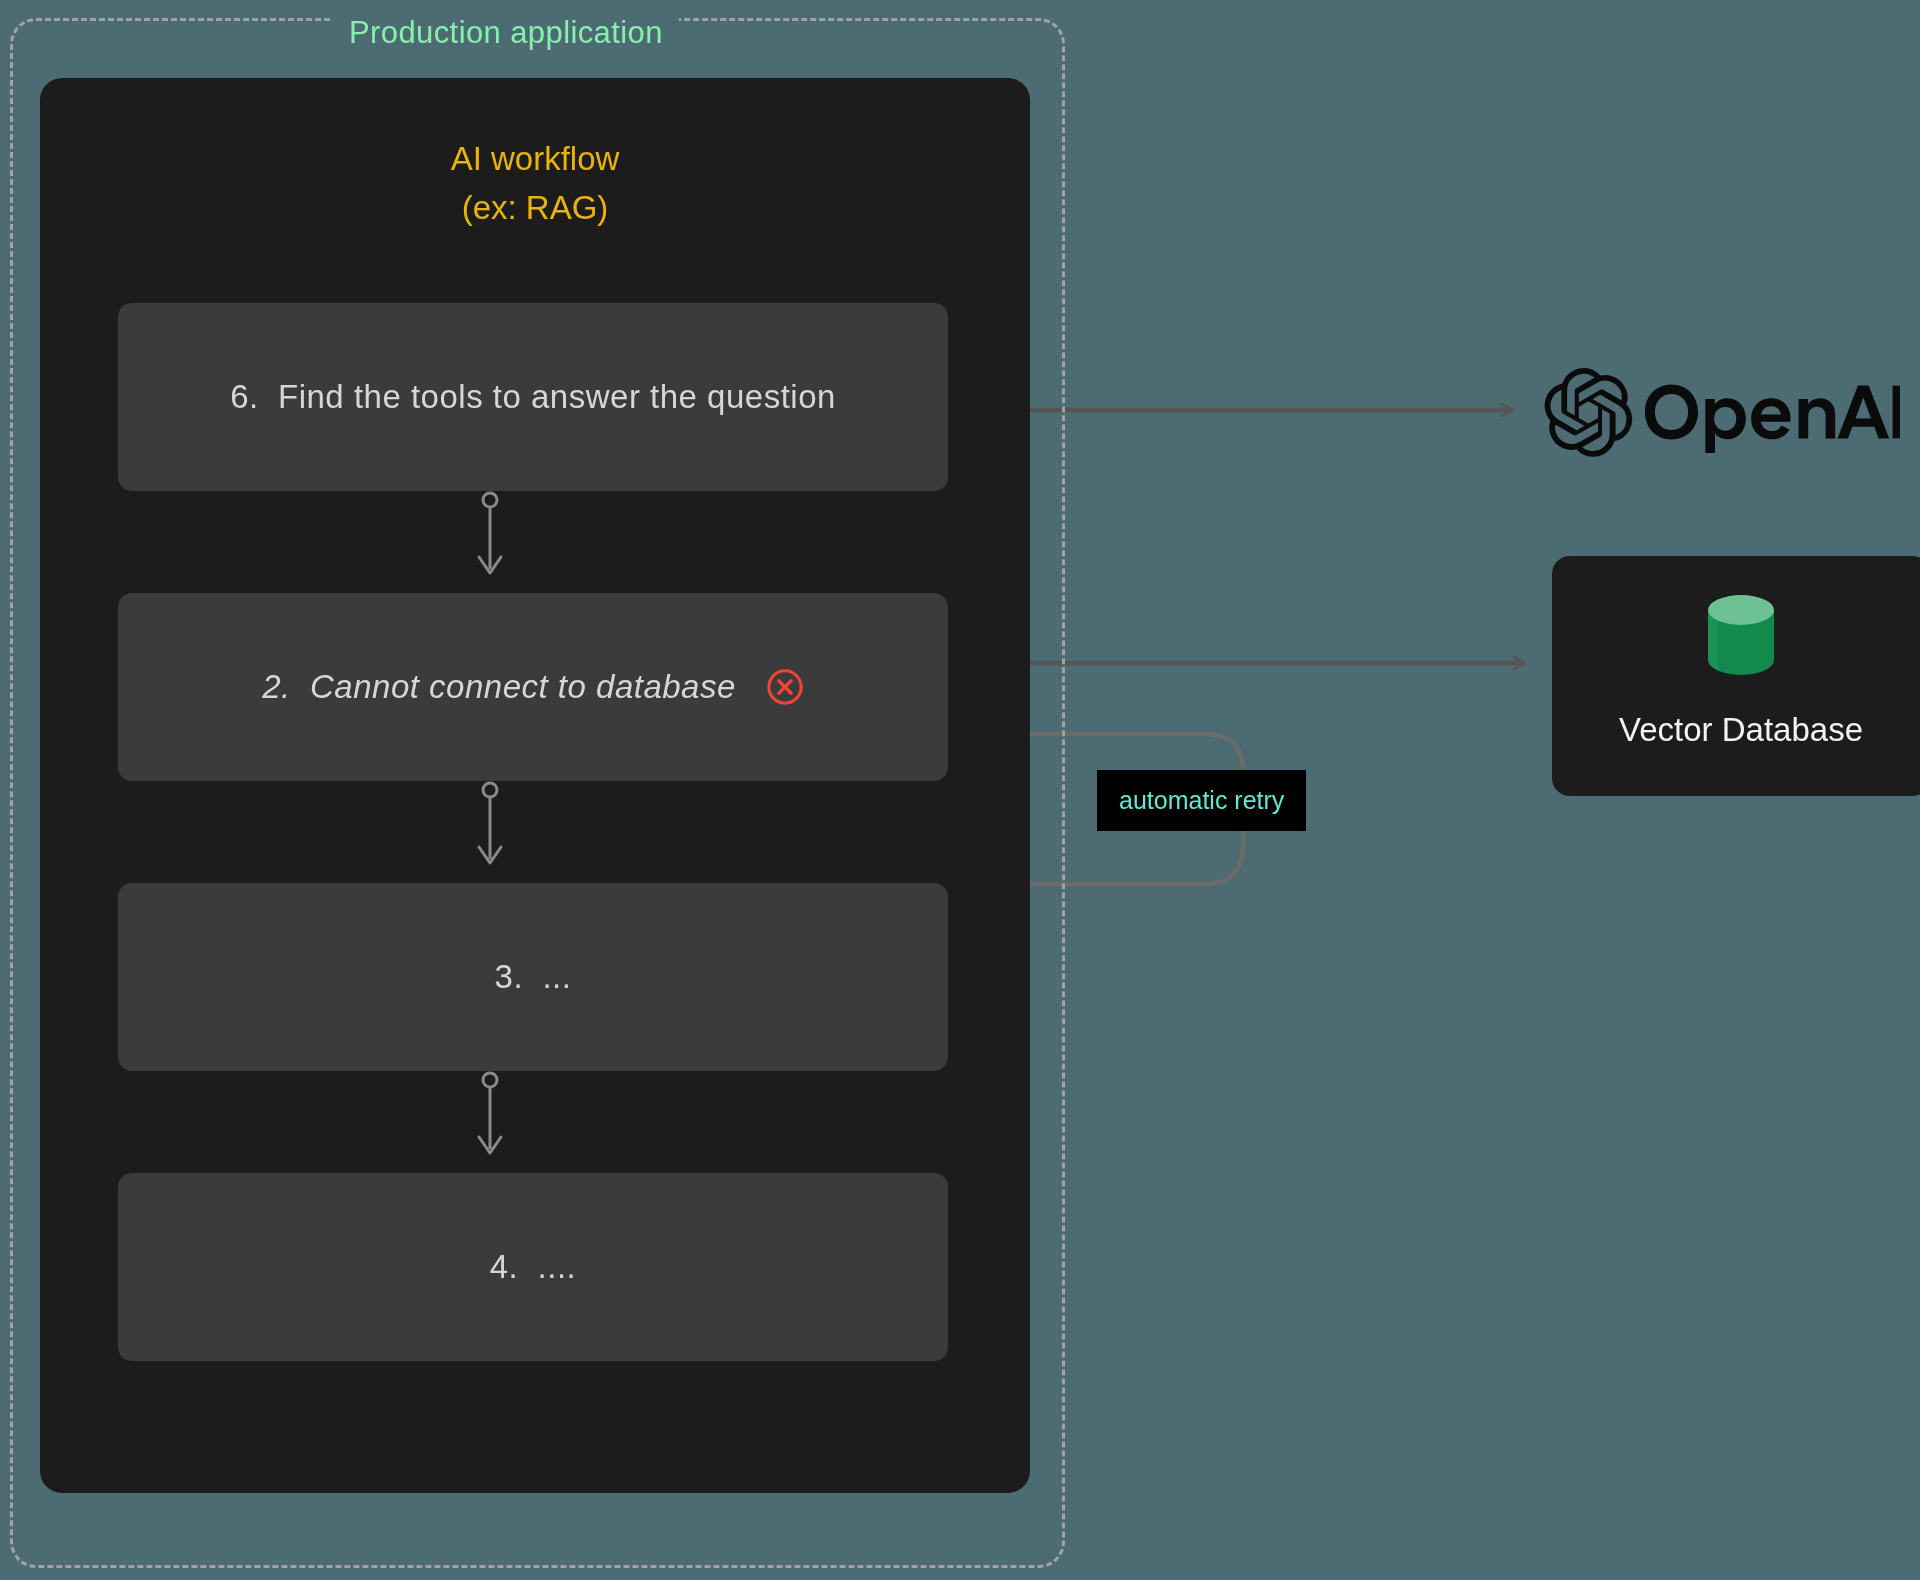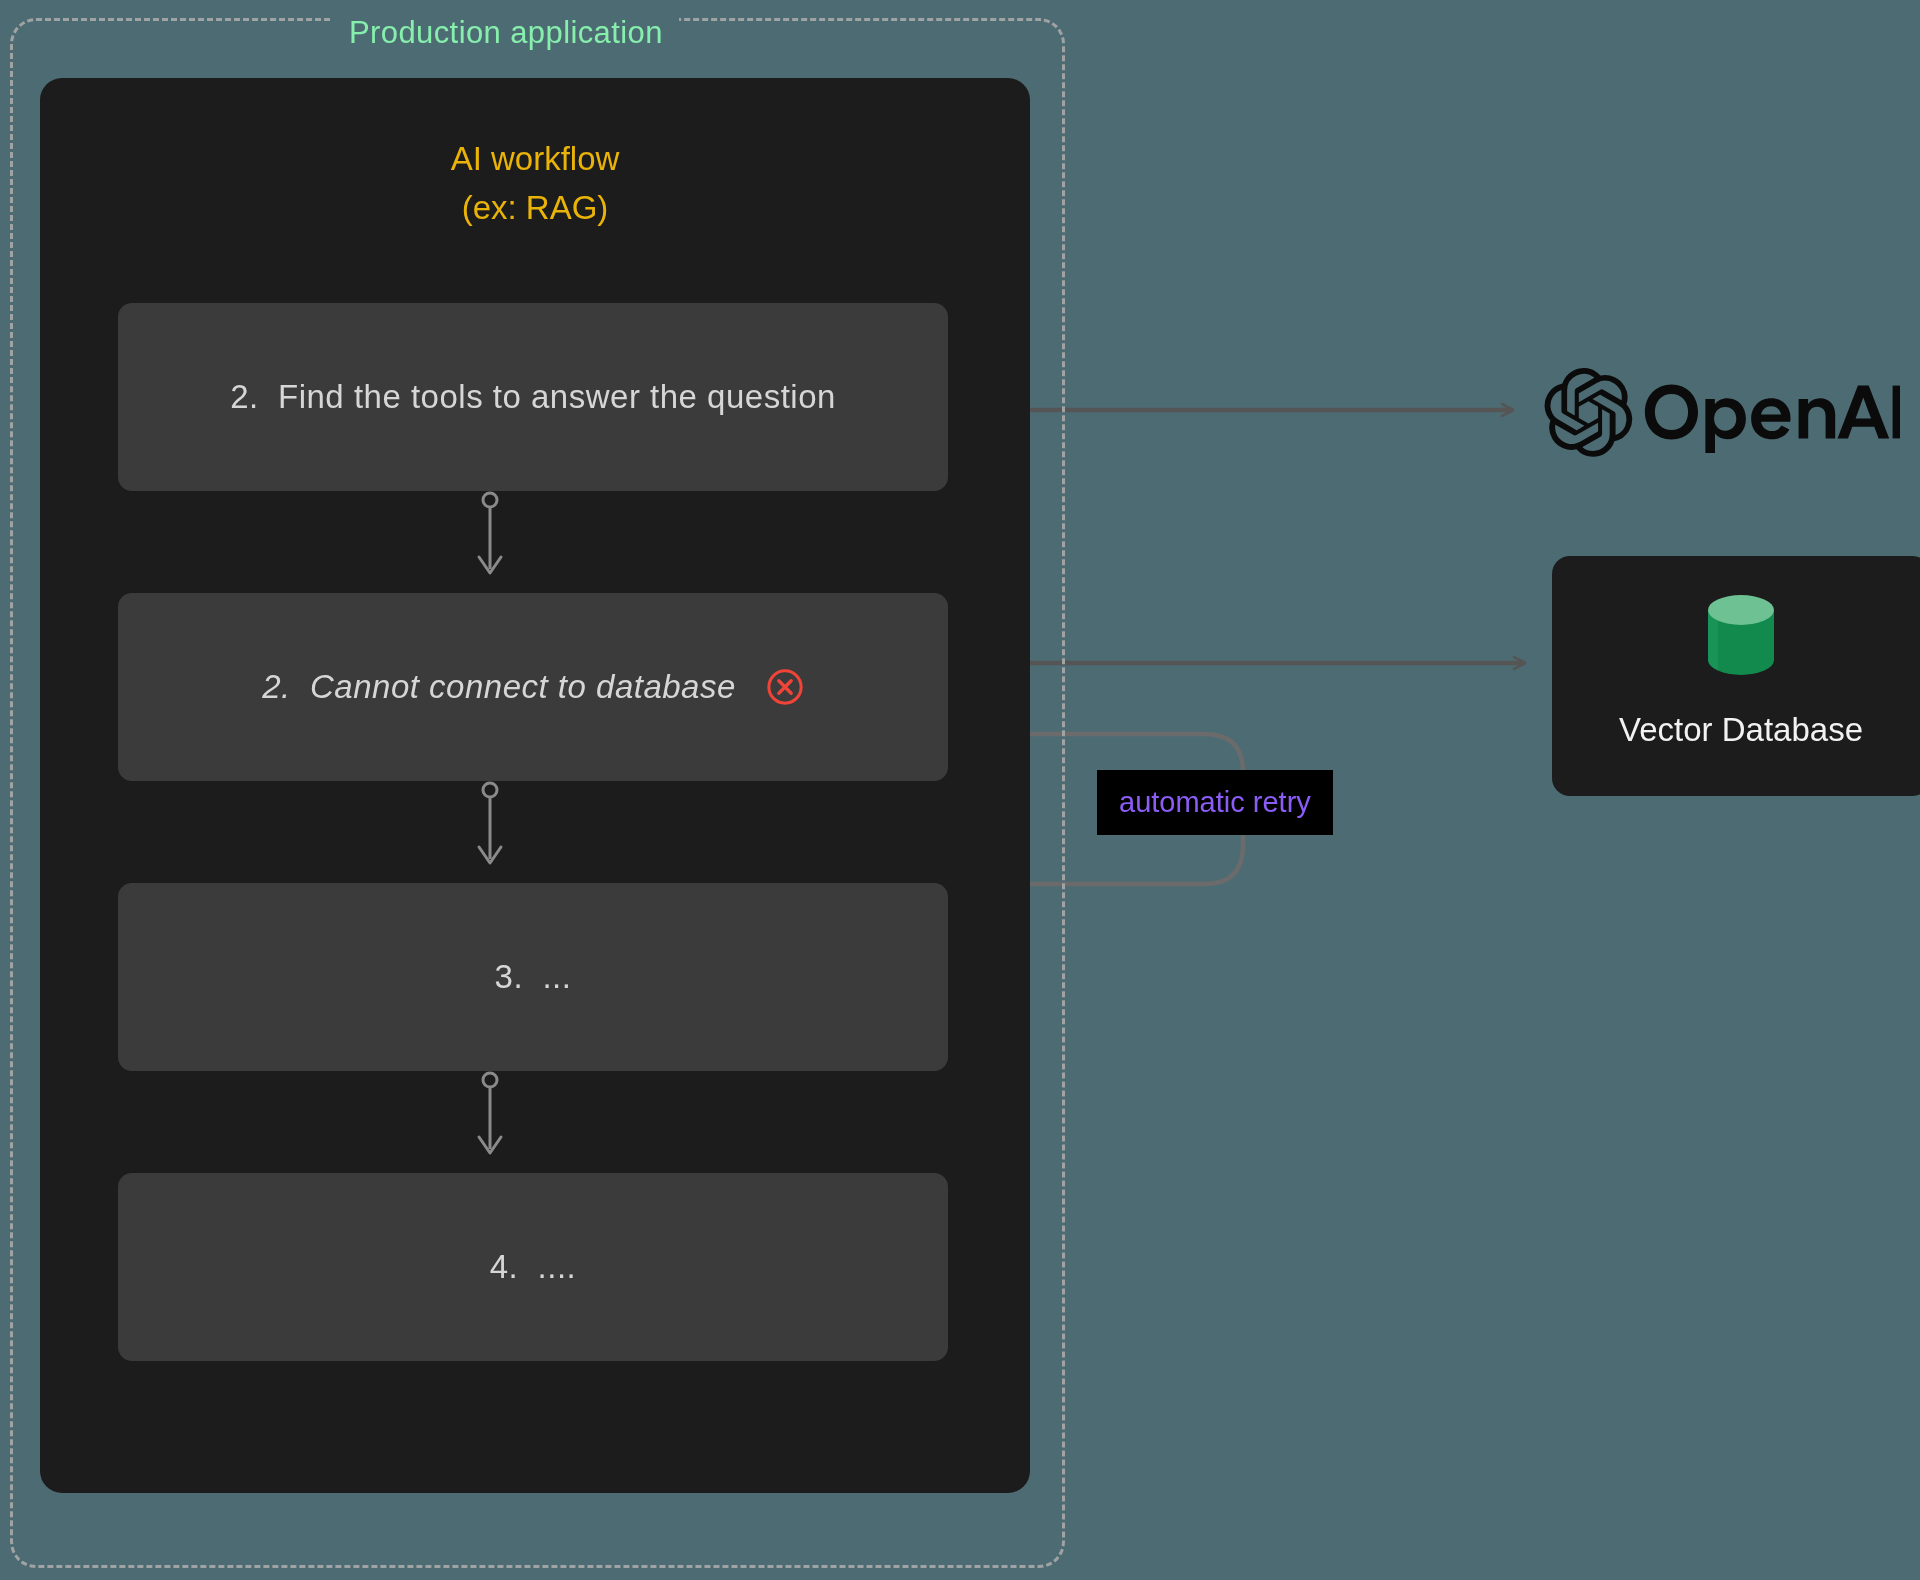--- a/index.html
+++ b/index.html
@@ -148,22 +148,22 @@
     color: #f2f2f2;
     font-size: 33px;
   }
 
   
   #retry-label {
     position: absolute;
     left: 1097px;
     top: 770px;
     background: #000000;
-    color: #8b5cf6;
-    font-size: 29px;
+    color: #5eead4;
+    font-size: 25px;
     padding: 16px 22px;
     white-space: nowrap;
   }
 
   
   #links {
     position: absolute;
     inset: 0;
     width: 1920px;
     height: 1580px;
@@ -213,21 +213,21 @@
     <div id="prod-title">Production application</div>
   </div>
 
   <div id="workflow-panel">
 
     <div id="workflow-title">AI workflow
 (ex: RAG)</div>
 
     <div class="step-box" id="step-1">
       <div class="step-inner">
-        <span class="step-label">2.  Find the tools to answer the question</span>
+        <span class="step-label">6.  Find the tools to answer the question</span>
       </div>
     </div>
 
     <svg class="connector" id="connector-1" viewBox="0 0 60 95" xmlns="http://www.w3.org/2000/svg">
       <circle cx="30" cy="9" r="7" fill="#1c1c1c" stroke="#8a8a8a" stroke-width="3"></circle>
       <line x1="30" y1="16" x2="30" y2="78" stroke="#8a8a8a" stroke-width="3"></line>
       <path d="M19,66 L30,82 L41,66" fill="none" stroke="#8a8a8a" stroke-width="3" stroke-linecap="round" stroke-linejoin="round"></path>
     </svg>
 
     <div class="step-box" id="step-2">

